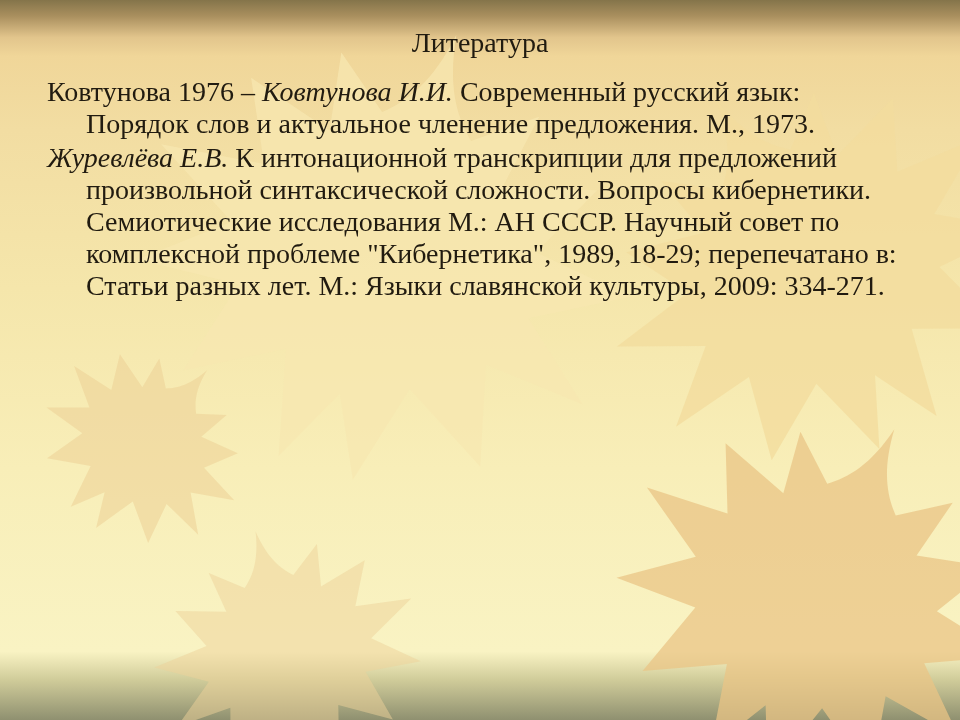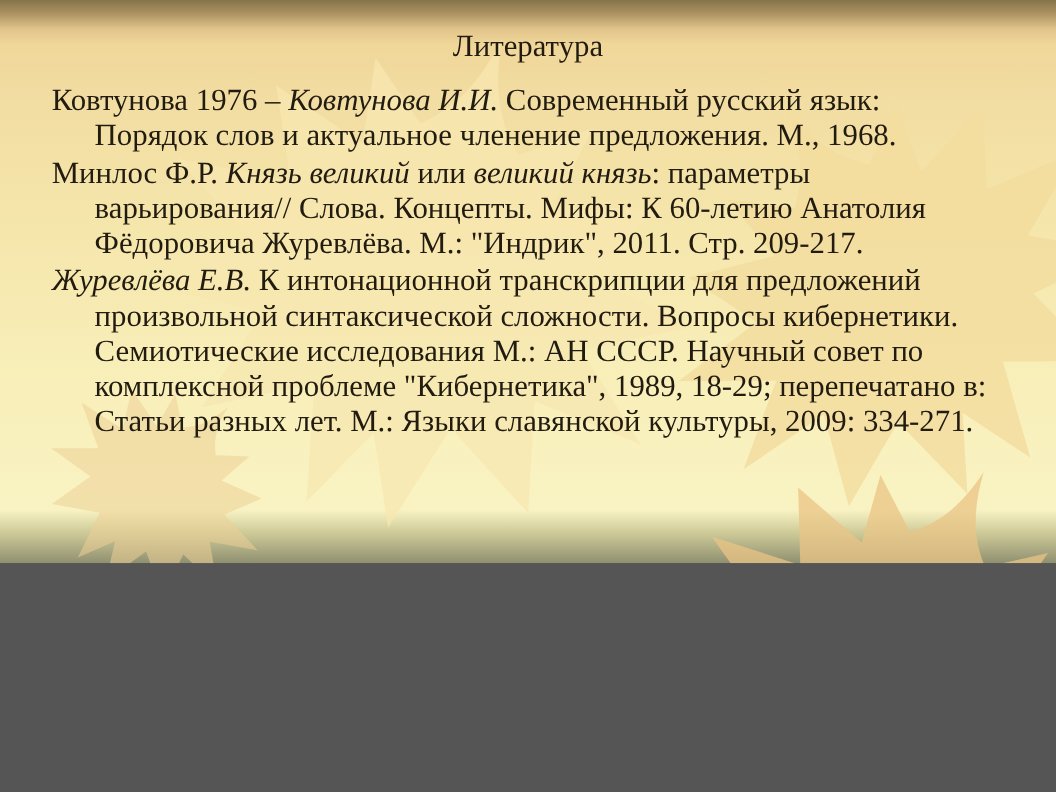--- a/index.html
+++ b/index.html
@@ -1,19 +1,19 @@
 <!DOCTYPE html>
 <html><head>
 <meta charset="utf-8">
 <style>
   html, body { margin: 0; padding: 0; background: #555; }
   .slide {
     position: relative;
     width: 960px;
-    height: 512px;
+    height: 720px;
     overflow: hidden;
     font-family: "Liberation Serif", "DejaVu Serif", serif;
     color: #211b10;
     background: linear-gradient(180deg,
       #84744a 0%,
       #a98f5e 2.2%,
       #e2c58c 5.2%,
       #f0d699 7.8%,
       #f2dda2 18%,
       #f5e6ab 40%,
@@ -79,18 +79,17 @@
       <use href="#maple" x="0" y="0" fill="#e9c486" opacity="0.75" transform="translate(600,400) scale(2.1) rotate(25 100 100)"></use>
     </g>
     <g>
       <use href="#maple" x="0" y="0" fill="#eed29a" opacity="0.5" transform="translate(150,520) scale(1.4) rotate(-15 100 100)"></use>
     </g>
   </svg>
 
   <h1 class="slide-title">Литература</h1>
 
   <div class="bibliography">
-      <p class="entry"><span class="run">Ковтунова 1976 – </span><span class="run italic">Ковтунова И.И.</span><span class="run"> Современный русский язык: Порядок слов и актуальное членение предложения. М., 1968.</span></p>
-      <p class="entry"><span class="run">Минлос Ф.Р. </span><span class="run italic">Князь великий</span><span class="run"> или </span><span class="run italic">великий князь</span><span class="run">: параметры варьирования// Слова. Концепты. Мифы: К 60-летию Анатолия Фёдоровича Журевлёва. М.: "Индрик", 2011. Стр. 209-217.</span></p>
+      <p class="entry"><span class="run">Ковтунова 1976 – </span><span class="run italic">Ковтунова И.И.</span><span class="run"> Современный русский язык: Порядок слов и актуальное членение предложения. М., 1973.</span></p>
       <p class="entry"><span class="run italic">Журевлёва Е.В.</span><span class="run"> К интонационной транскрипции для предложений произвольной синтаксической сложности. Вопросы кибернетики. Семиотические исследования М.: АН СССР. Научный совет по комплексной проблеме "Кибернетика", 1989, 18-29; перепечатано в: Статьи разных лет. М.: Языки славянской культуры, 2009: 334-271.</span></p>
     </div>
 
 </div>
 
 </body></html>

